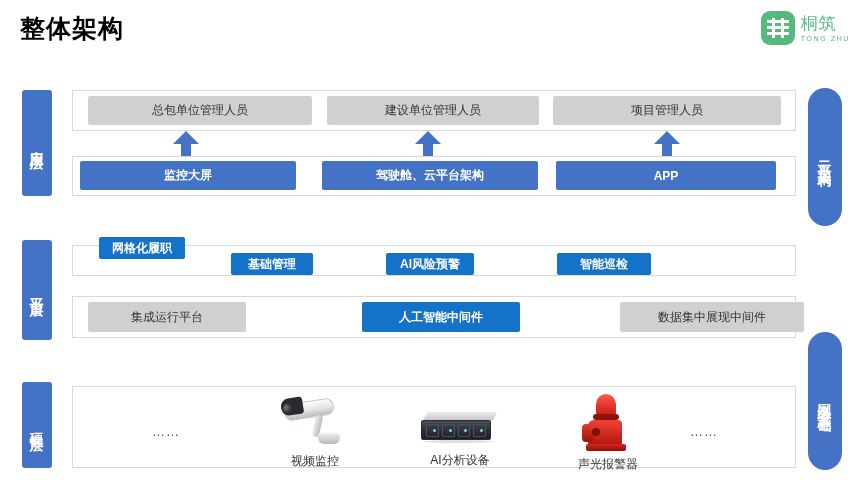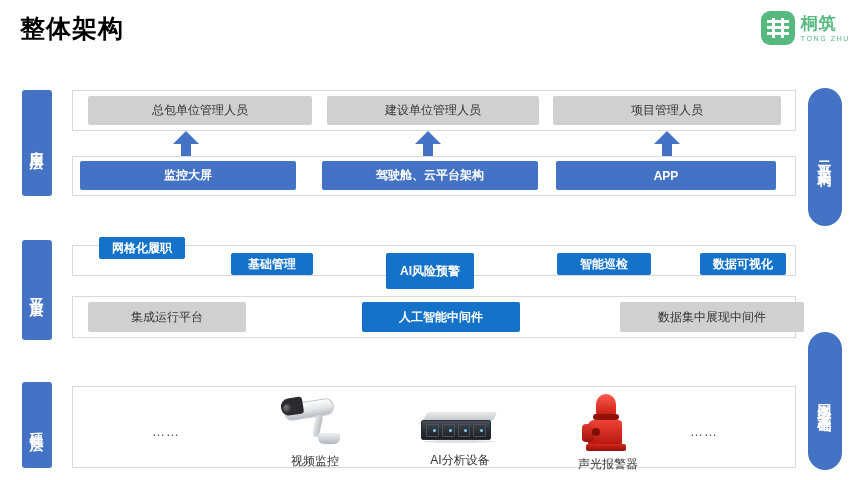--- a/index.html
+++ b/index.html
@@ -28,21 +28,21 @@
   .logo-mark .bar {
     position: absolute; background: #ffffff;
   }
   .logo-mark .b1 { left: 6px; top: 9px;  width: 22px; height: 3px; }
   .logo-mark .b2 { left: 6px; top: 15px; width: 22px; height: 3px; }
   .logo-mark .b3 { left: 6px; top: 21px; width: 22px; height: 3px; }
   .logo-mark .v1 { left: 11px; top: 7px; width: 3px;  height: 20px; }
   .logo-mark .v2 { left: 20px; top: 7px; width: 3px;  height: 20px; }
   .logo-text { display: flex; flex-direction: column; line-height: 1; }
   .logo-cn {
-    font-size: 17px; font-weight: bold; color: #56b97f; letter-spacing: 1px;
+    font-size: 17px; font-weight: normal; color: #56b97f; letter-spacing: 1px;
   }
   .logo-en {
     font-size: 7px; color: #56b97f; letter-spacing: 1.6px; margin-top: 3px;
   }
 
   
   .vlabel {
     position: absolute;
     background: #4472C4;
     color: #ffffff;
@@ -235,23 +235,22 @@
   <div class="panel" style="left:72px; top:156px; width:724px; height:40px;"></div>
 
   <div class="pill blue" style="left:80px; top:161px; width:216px; height:29px;">监控大屏</div>
   <div class="pill blue" style="left:322px; top:161px; width:216px; height:29px;">驾驶舱、云平台架构</div>
   <div class="pill blue" style="left:556px; top:161px; width:220px; height:29px;">APP</div>
 
   <div class="panel" style="left:72px; top:245px; width:724px; height:31px;"></div>
 
   <div class="pill blue2" style="left:99px; top:237px; width:86px; height:22px;">网格化履职</div>
   <div class="pill blue2" style="left:231px; top:253px; width:82px; height:22px;">基础管理</div>
-  <div class="pill blue2" style="left:386px; top:253px; width:88px; height:36px;">AI风险预警</div>
+  <div class="pill blue2" style="left:386px; top:253px; width:88px; height:22px;">AI风险预警</div>
   <div class="pill blue2" style="left:557px; top:253px; width:94px; height:22px;">智能巡检</div>
-  <div class="pill blue2" style="left:700px; top:253px; width:86px; height:22px;">数据可视化</div>
 
   <div class="panel" style="left:72px; top:296px; width:724px; height:42px;"></div>
 
   <div class="pill gray" style="left:88px; top:302px; width:158px; height:30px;">集成运行平台</div>
   <div class="pill blue2" style="left:362px; top:302px; width:158px; height:30px;">人工智能中间件</div>
   <div class="pill gray" style="left:620px; top:302px; width:184px; height:30px;">数据集中展现中间件</div>
 
   <div class="panel" style="left:72px; top:386px; width:724px; height:82px;"></div>
 
   <div class="hw-dots" style="left:152px; top:424px;">……</div>

